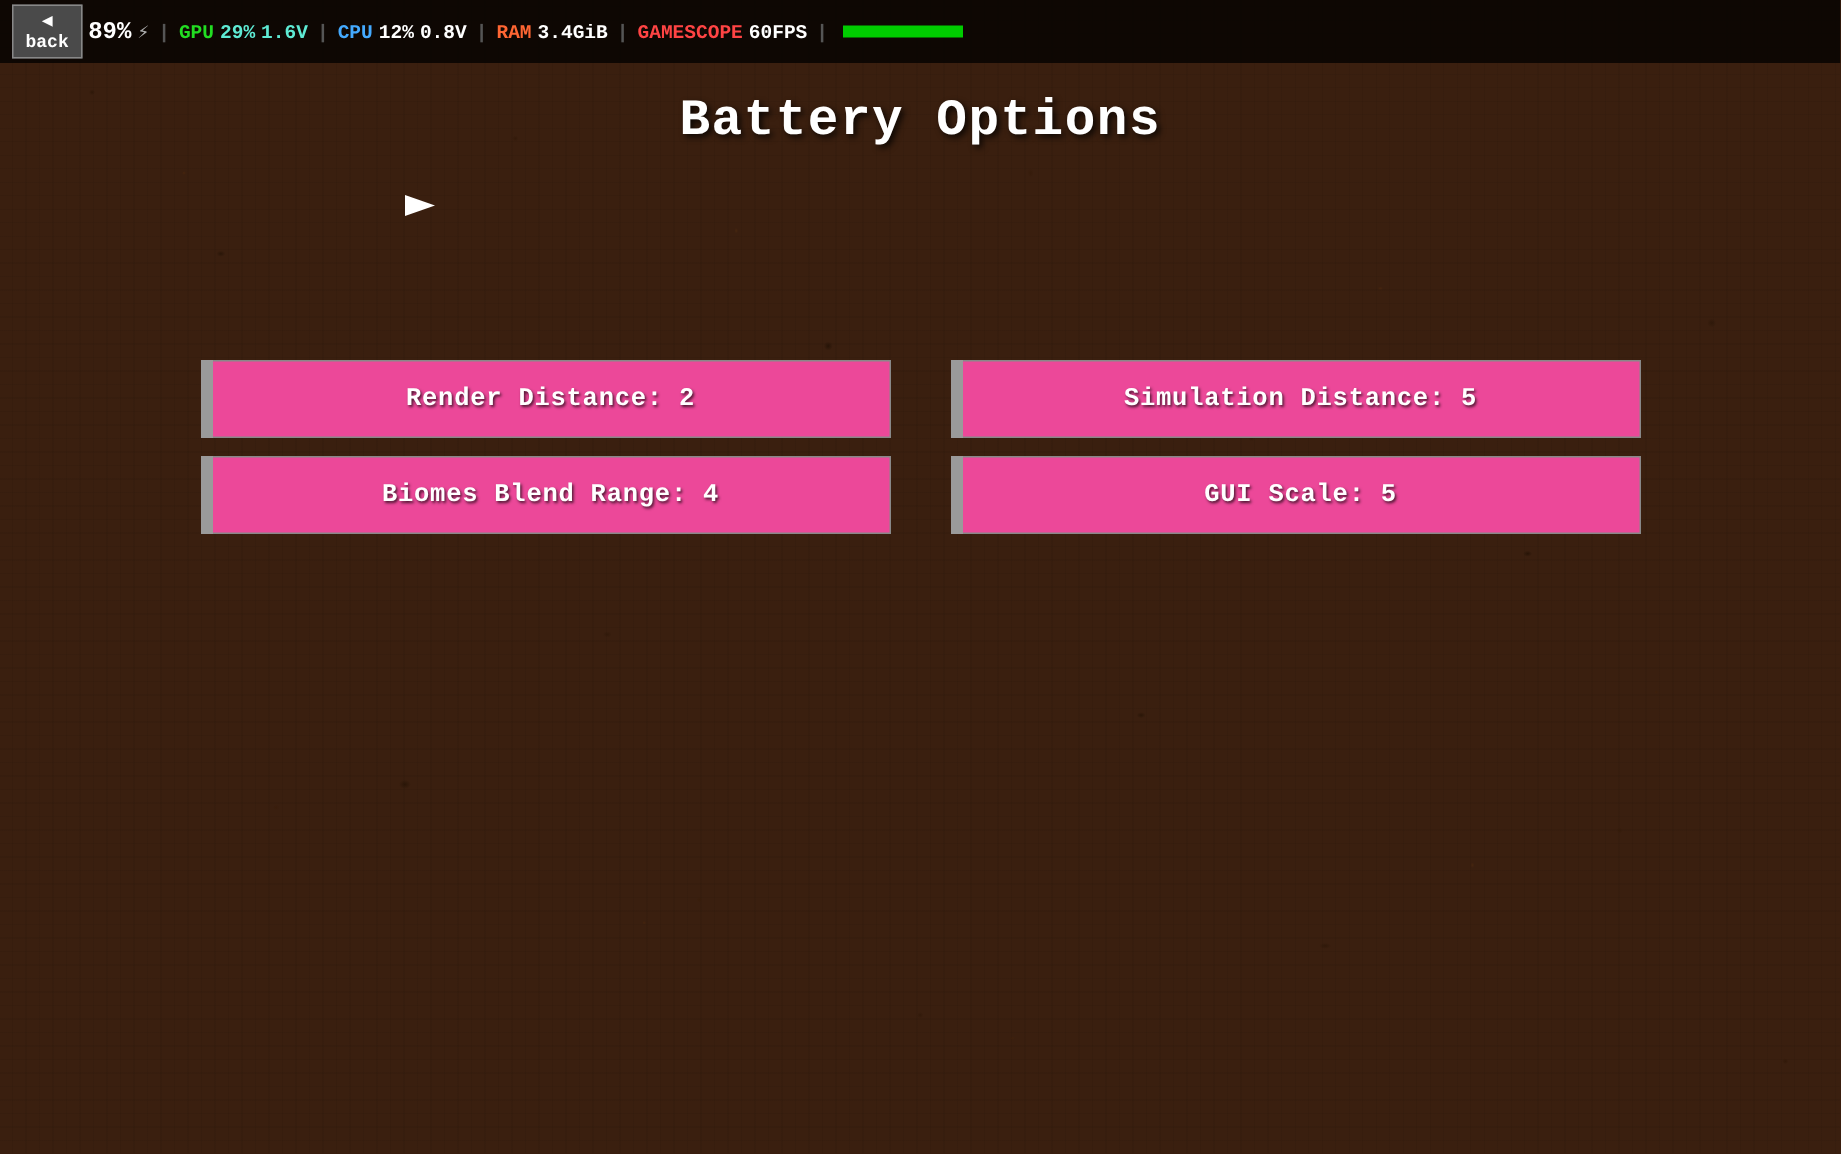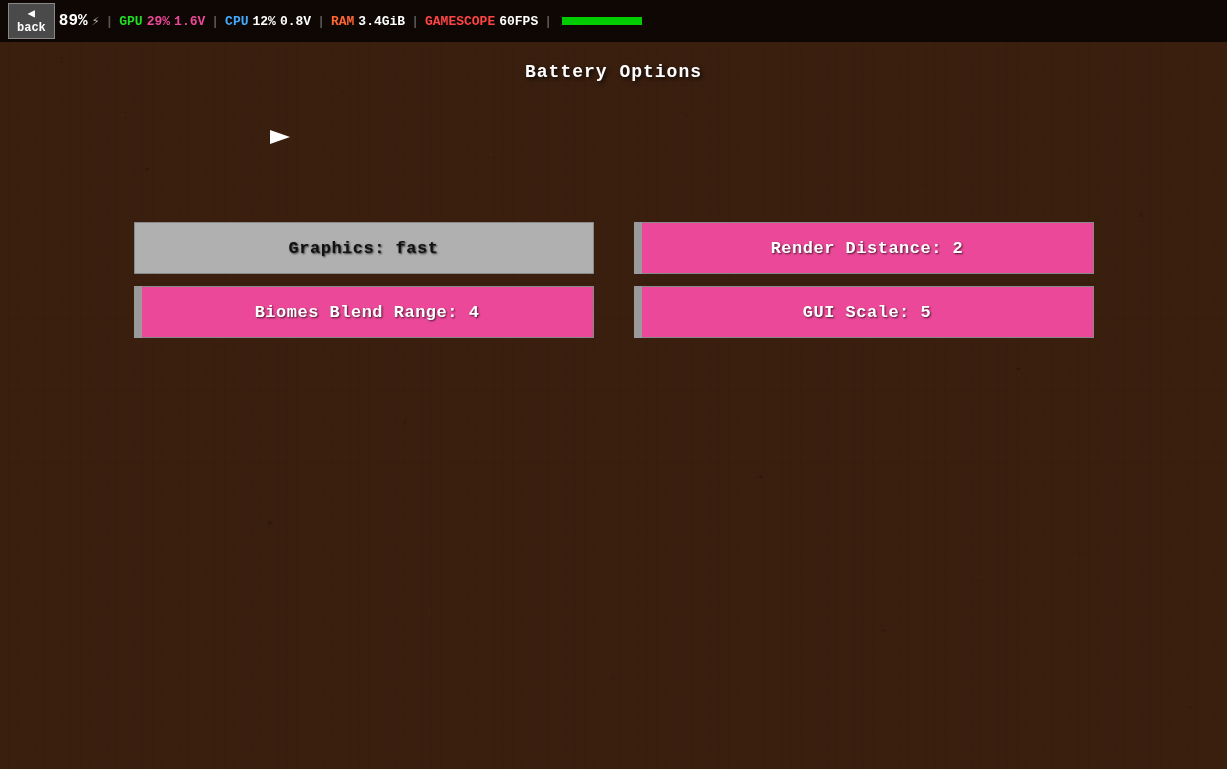--- a/index.html
+++ b/index.html
@@ -115,21 +115,21 @@
       color: #aaaaaa;
       font-size: 13px;
     }
 
     .stat-separator {
       color: #555;
       margin: 0 2px;
     }
 
     .stat-gpu-label { color: #22dd22; }
-    .stat-gpu-val { color: #ec4899; }
+    .stat-gpu-val { color: #5eead4; }
     .stat-cpu-label { color: #44aaff; }
     .stat-cpu-val { color: #ffffff; }
     .stat-ram-label { color: #ff6633; }
     .stat-ram-val { color: #ffffff; }
     .stat-gamescope-label { color: #ff4444; }
     .stat-fps-val { color: #ffffff; text-align: right; }
 
     .fps-bar {
       display: inline-block;
       width: 80px;
@@ -147,21 +147,21 @@
       right: 0;
       bottom: 0;
       display: flex;
       flex-direction: column;
       align-items: center;
     }
 
     
     .page-title {
       color: #ffffff;
-      font-size: 18px;
+      font-size: 34px;
       font-weight: bold;
       font-family: 'Courier New', monospace;
       text-align: center;
       margin-top: 20px;
       text-shadow: 2px 2px 4px rgba(0,0,0,0.8);
       letter-spacing: 1px;
     }
 
     
     .options-grid {
@@ -282,33 +282,34 @@
 </div>
 
 <div class="main-content">
 
   <div class="cursor"></div>
 
   <h1 class="page-title">Battery Options</h1>
 
   <div class="options-grid">
 
-    <div class="option-btn option-btn-graphics">
-      <div class="option-btn-body">
-        <span class="option-btn-label">Graphics: fast</span>
-      </div>
-    </div>
 
     <div class="option-btn">
       <div class="option-btn-left-tab"></div>
       <div class="option-btn-body">
         <span class="option-btn-label">Render Distance: 2</span>
       </div>
     </div>
 
+    <div class="option-btn">
+      <div class="option-btn-left-tab"></div>
+      <div class="option-btn-body">
+        <span class="option-btn-label">Simulation Distance: 5</span>
+      </div>
+    </div>
 
     <div class="option-btn">
       <div class="option-btn-left-tab"></div>
       <div class="option-btn-body">
         <span class="option-btn-label">Biomes Blend Range: 4</span>
       </div>
     </div>
 
     <div class="option-btn">
       <div class="option-btn-left-tab"></div>

